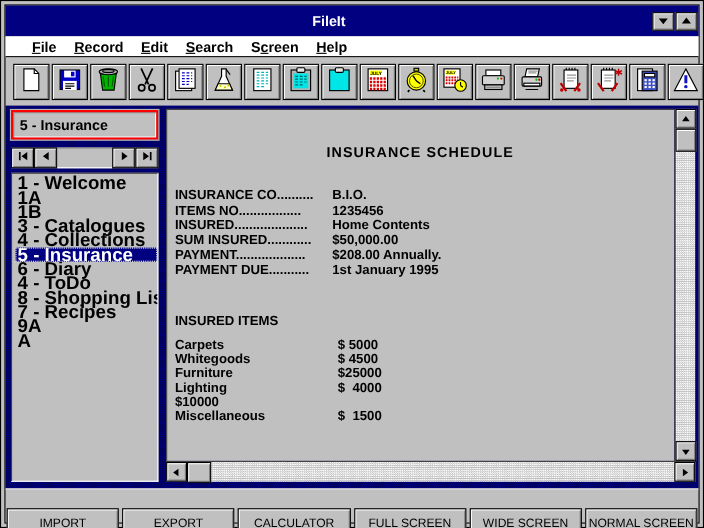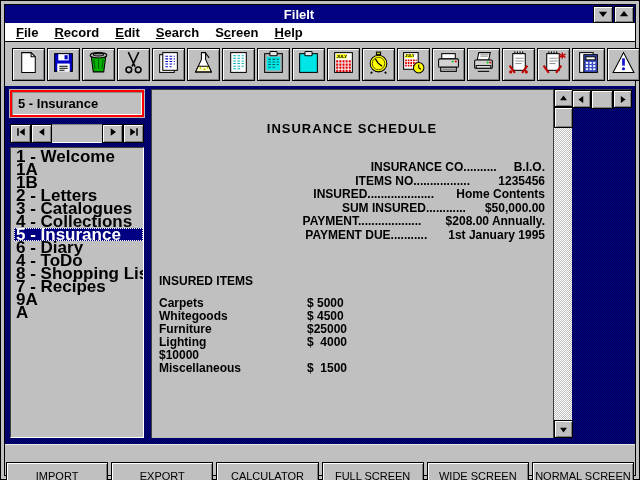--- a/index.html
+++ b/index.html
@@ -2,28 +2,28 @@
 <html style="--navy: #000080; --chrome: #c0c0c0; --red: #ff0000; --sel-bg: #000080; --sel-fg: #ffffff; --title-fg: #ffffff;"><head>
 <meta charset="utf-8">
 <style>
   * { box-sizing: border-box; margin: 0; padding: 0; }
   html,body { width:640px; height:480px; overflow:hidden; }
   body { font-family:"Liberation Sans", sans-serif; background:#c0c0c0; position:relative; }
   .window { position:absolute; inset:0; background:var(--chrome,#c0c0c0); border:1px solid #000; padding:3px; }
   .inner { border:1px solid #000; height:100%; display:flex; flex-direction:column; background:var(--chrome,#c0c0c0); }
 
   
-  .titlebar { height:18px; background:var(--navy,#000080); display:flex; align-items:center; flex:0 0 auto; }
+  .titlebar { height:28px; background:var(--navy,#000080); display:flex; align-items:center; flex:0 0 auto; }
   .title { flex:1; text-align:center; color:var(--title-fg,#fff); font-weight:bold; font-size:13px; line-height:19px; }
   .tb-btn { width:20px; height:17px; margin-right:1px; background:#c0c0c0; border:1px solid #000;
             box-shadow:inset 1px 1px 0 #fff, inset -1px -1px 0 #808080; display:flex; align-items:center; justify-content:center; }
   .tb-btn svg { width:12px; height:12px; }
 
   
-  .menubar { height:19px; background:#fff; border-bottom:1px solid #000; display:flex; align-items:center; font-weight:bold; font-size:13px; padding-left:3px; flex:0 0 auto; }
+  .menubar { height:19px; background:#fff; border-bottom:1px solid #000; display:flex; align-items:center; font-weight:bold; font-size:13px; padding-left:16px; flex:0 0 auto; }
   .menu-item { padding:0 8px; white-space:nowrap; }
 
   
   .toolbar { height:44px; display:flex; align-items:center; padding:0 5px 0 7px; flex:0 0 auto; }
   .tool-btn { width:33px; height:33px; margin-right:2px; background:#c0c0c0; border:1px solid #000;
               box-shadow:inset 1px 1px 0 #fff, inset -1px -1px 0 #808080;
               display:flex; align-items:center; justify-content:center; padding:0; flex:0 0 auto; }
   .tool-btn svg { width:25px; height:25px; }
   .push-right { margin-left:auto; }
 
@@ -40,26 +40,26 @@
              box-shadow:inset 1px 1px 0 #fff, inset -1px -1px 0 #808080;
              display:flex; align-items:center; justify-content:center; padding:0; }
   .vcr-btn svg { width:12px; height:12px; }
   .vcr-track { flex:1; background:#c0c0c0; border-top:1px solid #808080; border-bottom:1px solid #fff; }
   .listbox { flex:1; margin-left:1px; background:#c0c0c0; border:1px solid #404040; border-right-color:#fff; border-bottom-color:#fff;
              padding:2px 0 0 3px; font-weight:bold; font-size:17px; line-height:13px; overflow:hidden; }
   .list-item { padding-left:2px; white-space:nowrap; }
   .list-item.selected { background:var(--sel-bg,#000080); color:var(--sel-fg,#fff); outline:1px dotted #fff; outline-offset:-1px; }
 
   
-  .contentwrap { flex:1; display:flex; flex-direction:row; min-width:0; }
+  .contentwrap { flex:1; display:flex; flex-direction:column; min-width:0; }
   .contentrow { flex:1; display:flex; min-height:0; }
   .doc { flex:1; background:#c0c0c0; border:1px solid #404040; border-right:none; border-bottom:none;
          font-weight:bold; font-size:12px; padding:31px 8px 0 7px; overflow:hidden; }
   .doctitle { text-align:center; font-size:13px; letter-spacing:1px; margin-bottom:25px; }
-  .fieldrow { display:flex; line-height:13.5px; white-space:pre;justify-content:flex-end; }
+  .fieldrow { display:flex; line-height:13.5px; white-space:pre; }
   .flabel { width:143px; flex:0 0 auto; }
   .secheading { margin-top:33px; line-height:13px; }
   .itemswrap { margin-top:9px; }
   .itemrow { display:flex; line-height:13px; white-space:pre; }
   .iname { width:148px; flex:0 0 auto; }
 
   
   .vscroll { width:19px; flex:0 0 auto; display:flex; flex-direction:column; border-left:1px solid #404040;
     background:conic-gradient(#fff 90deg,#c0c0c0 90deg 180deg,#fff 180deg 270deg,#c0c0c0 270deg); background-size:2px 2px; }
   .hscroll { height:19px; flex:0 0 auto; display:flex; border-top:1px solid #404040;
@@ -302,21 +302,20 @@
               <span><svg viewBox="0 0 16 16">
                   <path d="M11 3h2v10h-2z" fill="#000"></path>
                   <path d="M3 3l7 5-7 5z" fill="#000"></path>
                 </svg></span>
             </button>
           </div>
         <div class="listbox">
             <div class="list-item">1 - Welcome</div>
             <div class="list-item">1A</div>
             <div class="list-item">1B</div>
-            <div class="list-item">2 - Letters</div>
             <div class="list-item">3 - Catalogues</div>
             <div class="list-item">4 - Collections</div>
             <div class="list-item selected">5 - Insurance</div>
             <div class="list-item">6 - Diary</div>
             <div class="list-item">4 - ToDo</div>
             <div class="list-item">8 - Shopping List</div>
             <div class="list-item">7 - Recipes</div>
             <div class="list-item">9A</div>
             <div class="list-item">A</div>
           </div>

